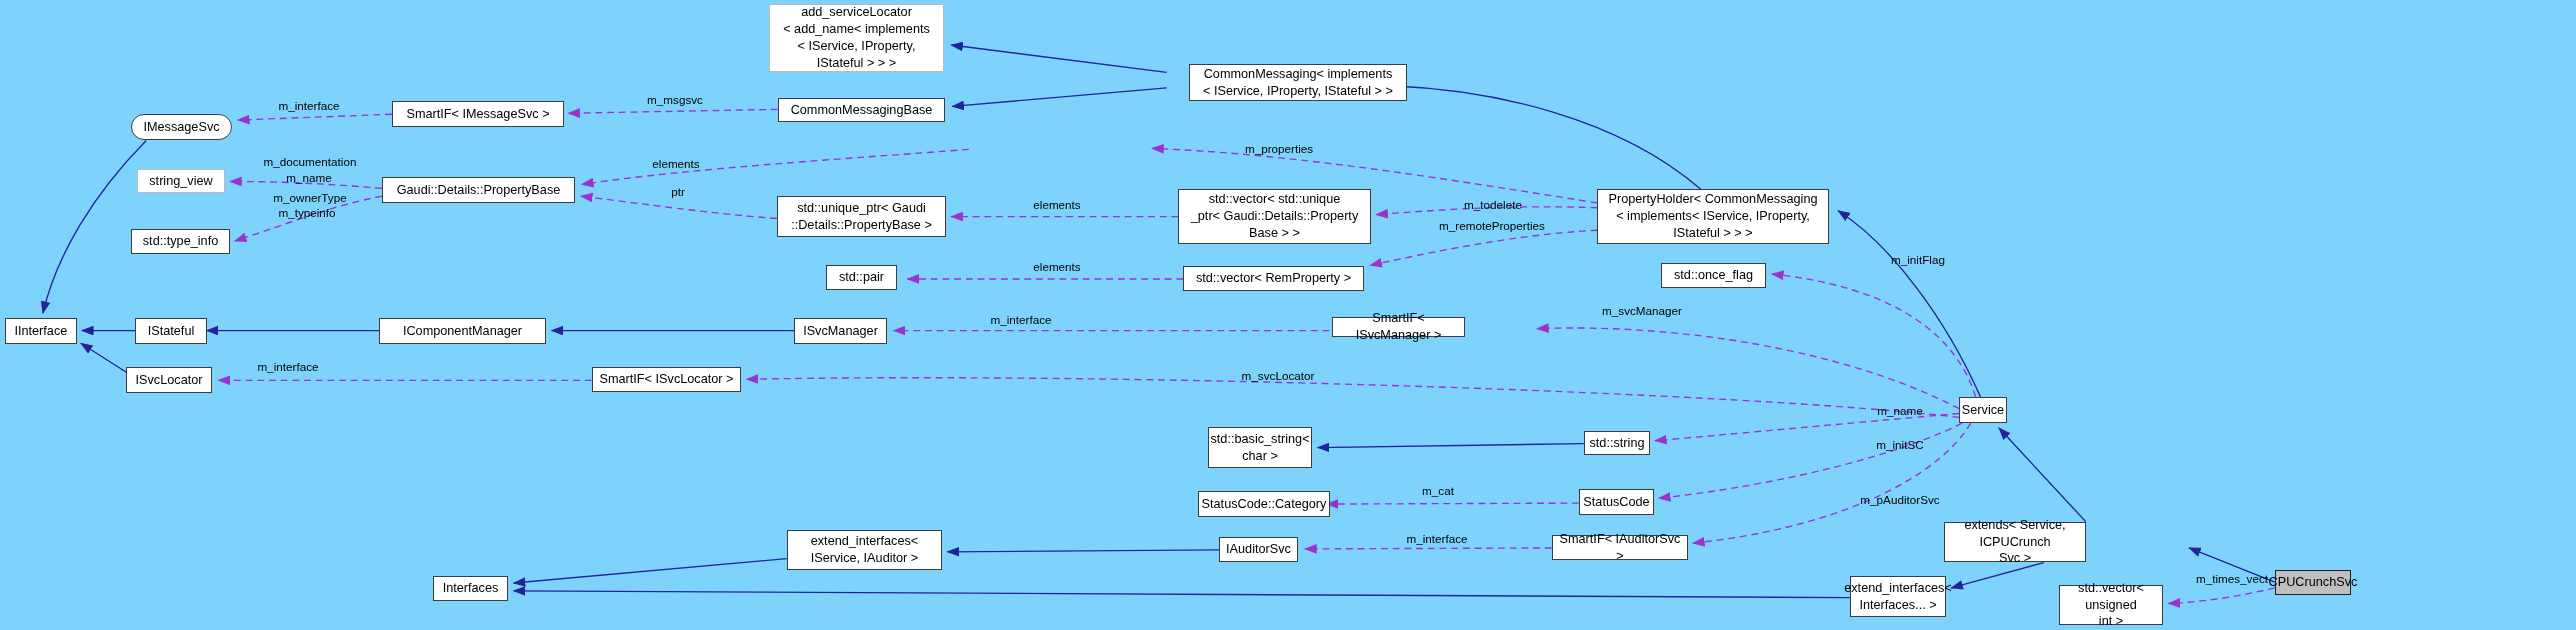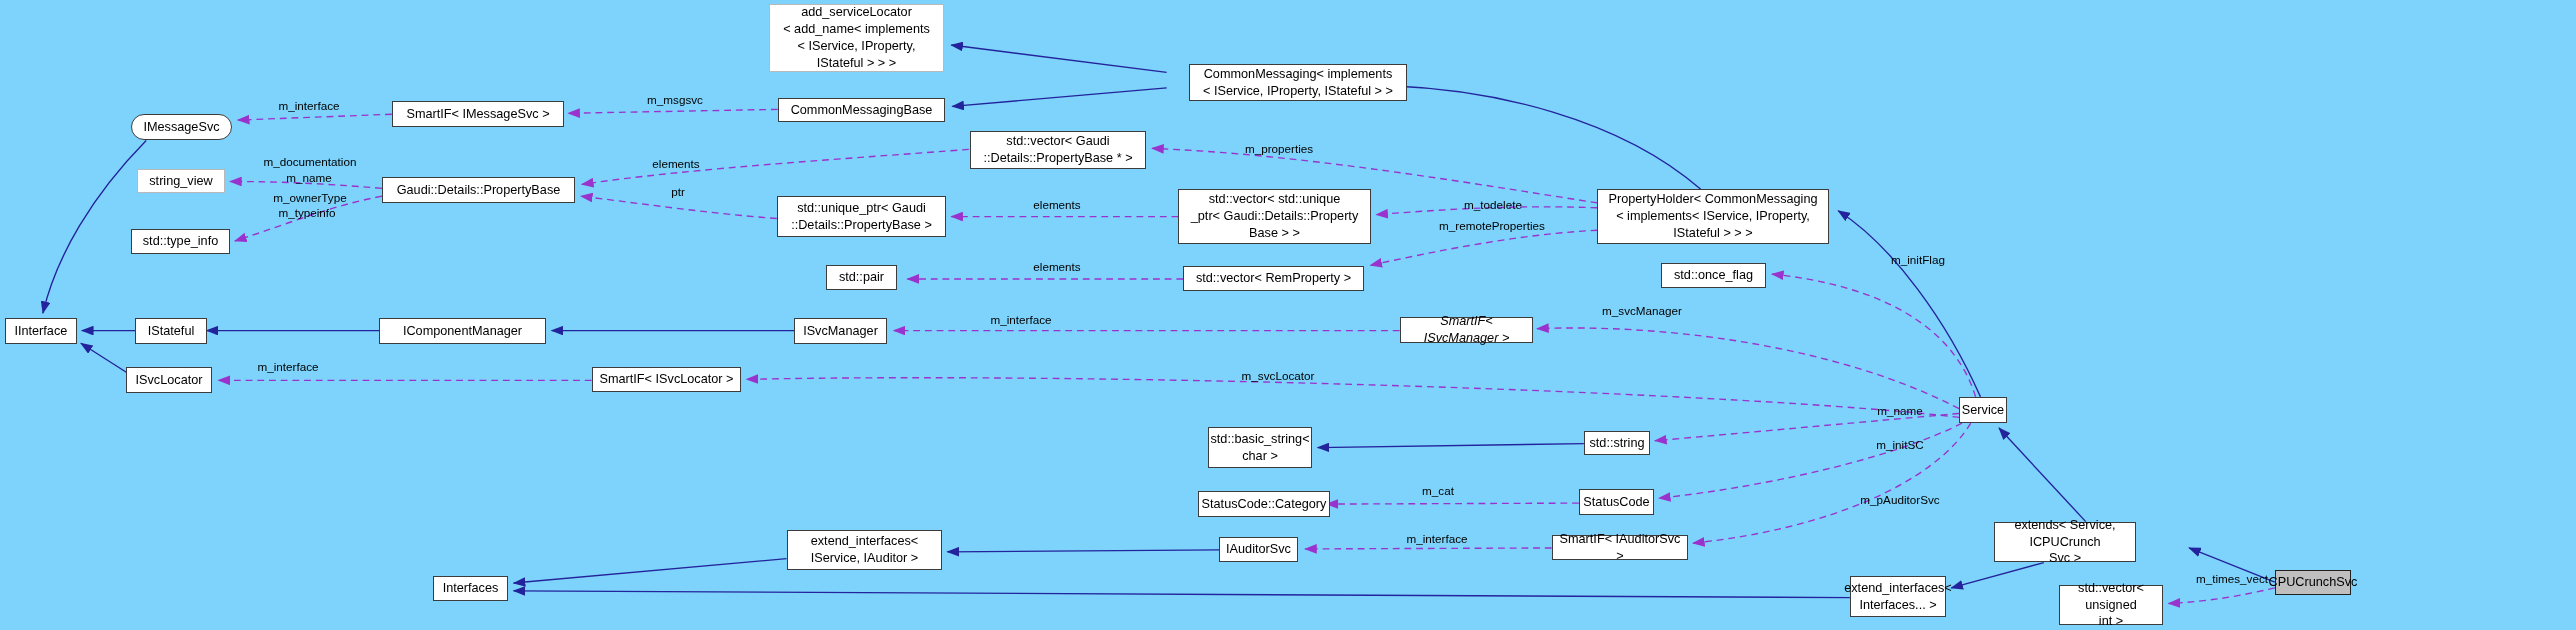--- a/index.html
+++ b/index.html
@@ -102,57 +102,55 @@
 
   <div class="node gray" style="left:769px;top:3.9px;width:175px;height:68px;">add_serviceLocator
 &lt; add_name&lt; implements
 &lt; IService, IProperty,
 IStateful &gt; &gt; &gt;</div>
   <div class="node" style="left:1167px;top:64px;width:218px;height:37px;margin-left:22px;">CommonMessaging&lt; implements
 &lt; IService, IProperty, IStateful &gt; &gt;</div>
   <div class="node" style="left:131px;top:114px;width:101px;height:26px;border-radius:13px;">IMessageSvc</div>
   <div class="node" style="left:392px;top:101px;width:172px;height:26px;">SmartIF&lt; IMessageSvc &gt;</div>
   <div class="node" style="left:778px;top:98px;width:167px;height:24.4px;">CommonMessagingBase</div>
-  <div class="node" style="left:970px;top:131px;width:176px;height:38px;">std::vector&lt; Gaudi
-::Details::PropertyBase * &gt;</div>
   <div class="node gray" style="left:137px;top:169px;width:88px;height:24.4px;">string_view</div>
   <div class="node" style="left:382px;top:177px;width:193px;height:26px;">Gaudi::Details::PropertyBase</div>
   <div class="node" style="left:131px;top:229px;width:99px;height:25px;">std::type_info</div>
   <div class="node" style="left:1178px;top:189px;width:193px;height:55px;">std::vector&lt; std::unique
 _ptr&lt; Gaudi::Details::Property
 Base &gt; &gt;</div>
   <div class="node" style="left:777px;top:196px;width:169px;height:41px;">std::unique_ptr&lt; Gaudi
 ::Details::PropertyBase &gt;</div>
   <div class="node" style="left:1597px;top:189px;width:232px;height:55px;">PropertyHolder&lt; CommonMessaging
 &lt; implements&lt; IService, IProperty,
 IStateful &gt; &gt; &gt;</div>
   <div class="node" style="left:826px;top:265px;width:71px;height:25px;">std::pair</div>
   <div class="node" style="left:1183px;top:266px;width:181px;height:25px;">std::vector&lt; RemProperty &gt;</div>
   <div class="node" style="left:1661px;top:263px;width:105px;height:25px;">std::once_flag</div>
   <div class="node" style="left:4.9px;top:318px;width:72px;height:26px;">IInterface</div>
   <div class="node" style="left:135px;top:318px;width:72px;height:26px;text-align:center;">IStateful</div>
   <div class="node" style="left:379px;top:318px;width:167px;height:26px;">IComponentManager</div>
   <div class="node" style="left:794px;top:318px;width:93px;height:26px;">ISvcManager</div>
-  <div class="node" style="left:1400px;top:317px;width:133px;height:26px;font-style:italic;">SmartIF&lt; ISvcManager &gt;</div>
+  <div class="node" style="left:1332px;top:317px;width:133px;height:20px;">SmartIF&lt; ISvcManager &gt;</div>
   <div class="node" style="left:126px;top:367px;width:86px;height:26px;">ISvcLocator</div>
   <div class="node" style="left:592px;top:367px;width:149px;height:25px;">SmartIF&lt; ISvcLocator &gt;</div>
   <div class="node" style="left:1959px;top:397px;width:48px;height:26px;">Service</div>
   <div class="node" style="left:1208px;top:427px;width:104px;height:41px;">std::basic_string&lt;
 char &gt;</div>
   <div class="node" style="left:1584px;top:431px;width:66px;height:24.4px;">std::string</div>
   <div class="node" style="left:1198px;top:491px;width:132px;height:26px;">StatusCode::Category</div>
   <div class="node" style="left:1579px;top:489px;width:75px;height:26px;">StatusCode</div>
   <div class="node" style="left:787px;top:530px;width:155px;height:40px;">extend_interfaces&lt;
 IService, IAuditor &gt;</div>
   <div class="node" style="left:1219px;top:537px;width:79px;height:25px;">IAuditorSvc</div>
   <div class="node" style="left:1552px;top:535px;width:136px;height:25px;">SmartIF&lt; IAuditorSvc &gt;</div>
   <div class="node" style="left:433px;top:576px;width:75px;height:25px;text-align:right;">Interfaces</div>
   <div class="node" style="left:1850px;top:576px;width:96px;height:41px;">extend_interfaces&lt;
 Interfaces... &gt;</div>
-  <div class="node" style="left:1994px;top:522px;width:142px;height:40px;">extends&lt; Service, ICPUCrunch
+  <div class="node" style="left:1944px;top:522px;width:142px;height:40px;">extends&lt; Service, ICPUCrunch
 Svc &gt;</div>
   <div class="node" style="left:2059px;top:585px;width:104px;height:40px;">std::vector&lt; unsigned
 int &gt;</div>
   <div class="node current" style="left:2275px;top:570px;width:76px;height:25px;">CPUCrunchSvc</div>
 
   <span class="edge-label" style="left:309px;top:100px;">m_interface</span>
   <span class="edge-label" style="left:675px;top:94px;">m_msgsvc</span>
   <span class="edge-label" style="left:310px;top:156px;">m_documentation</span>
   <span class="edge-label" style="left:309px;top:172px;">m_name</span>
   <span class="edge-label" style="left:310px;top:192px;">m_ownerType</span>

